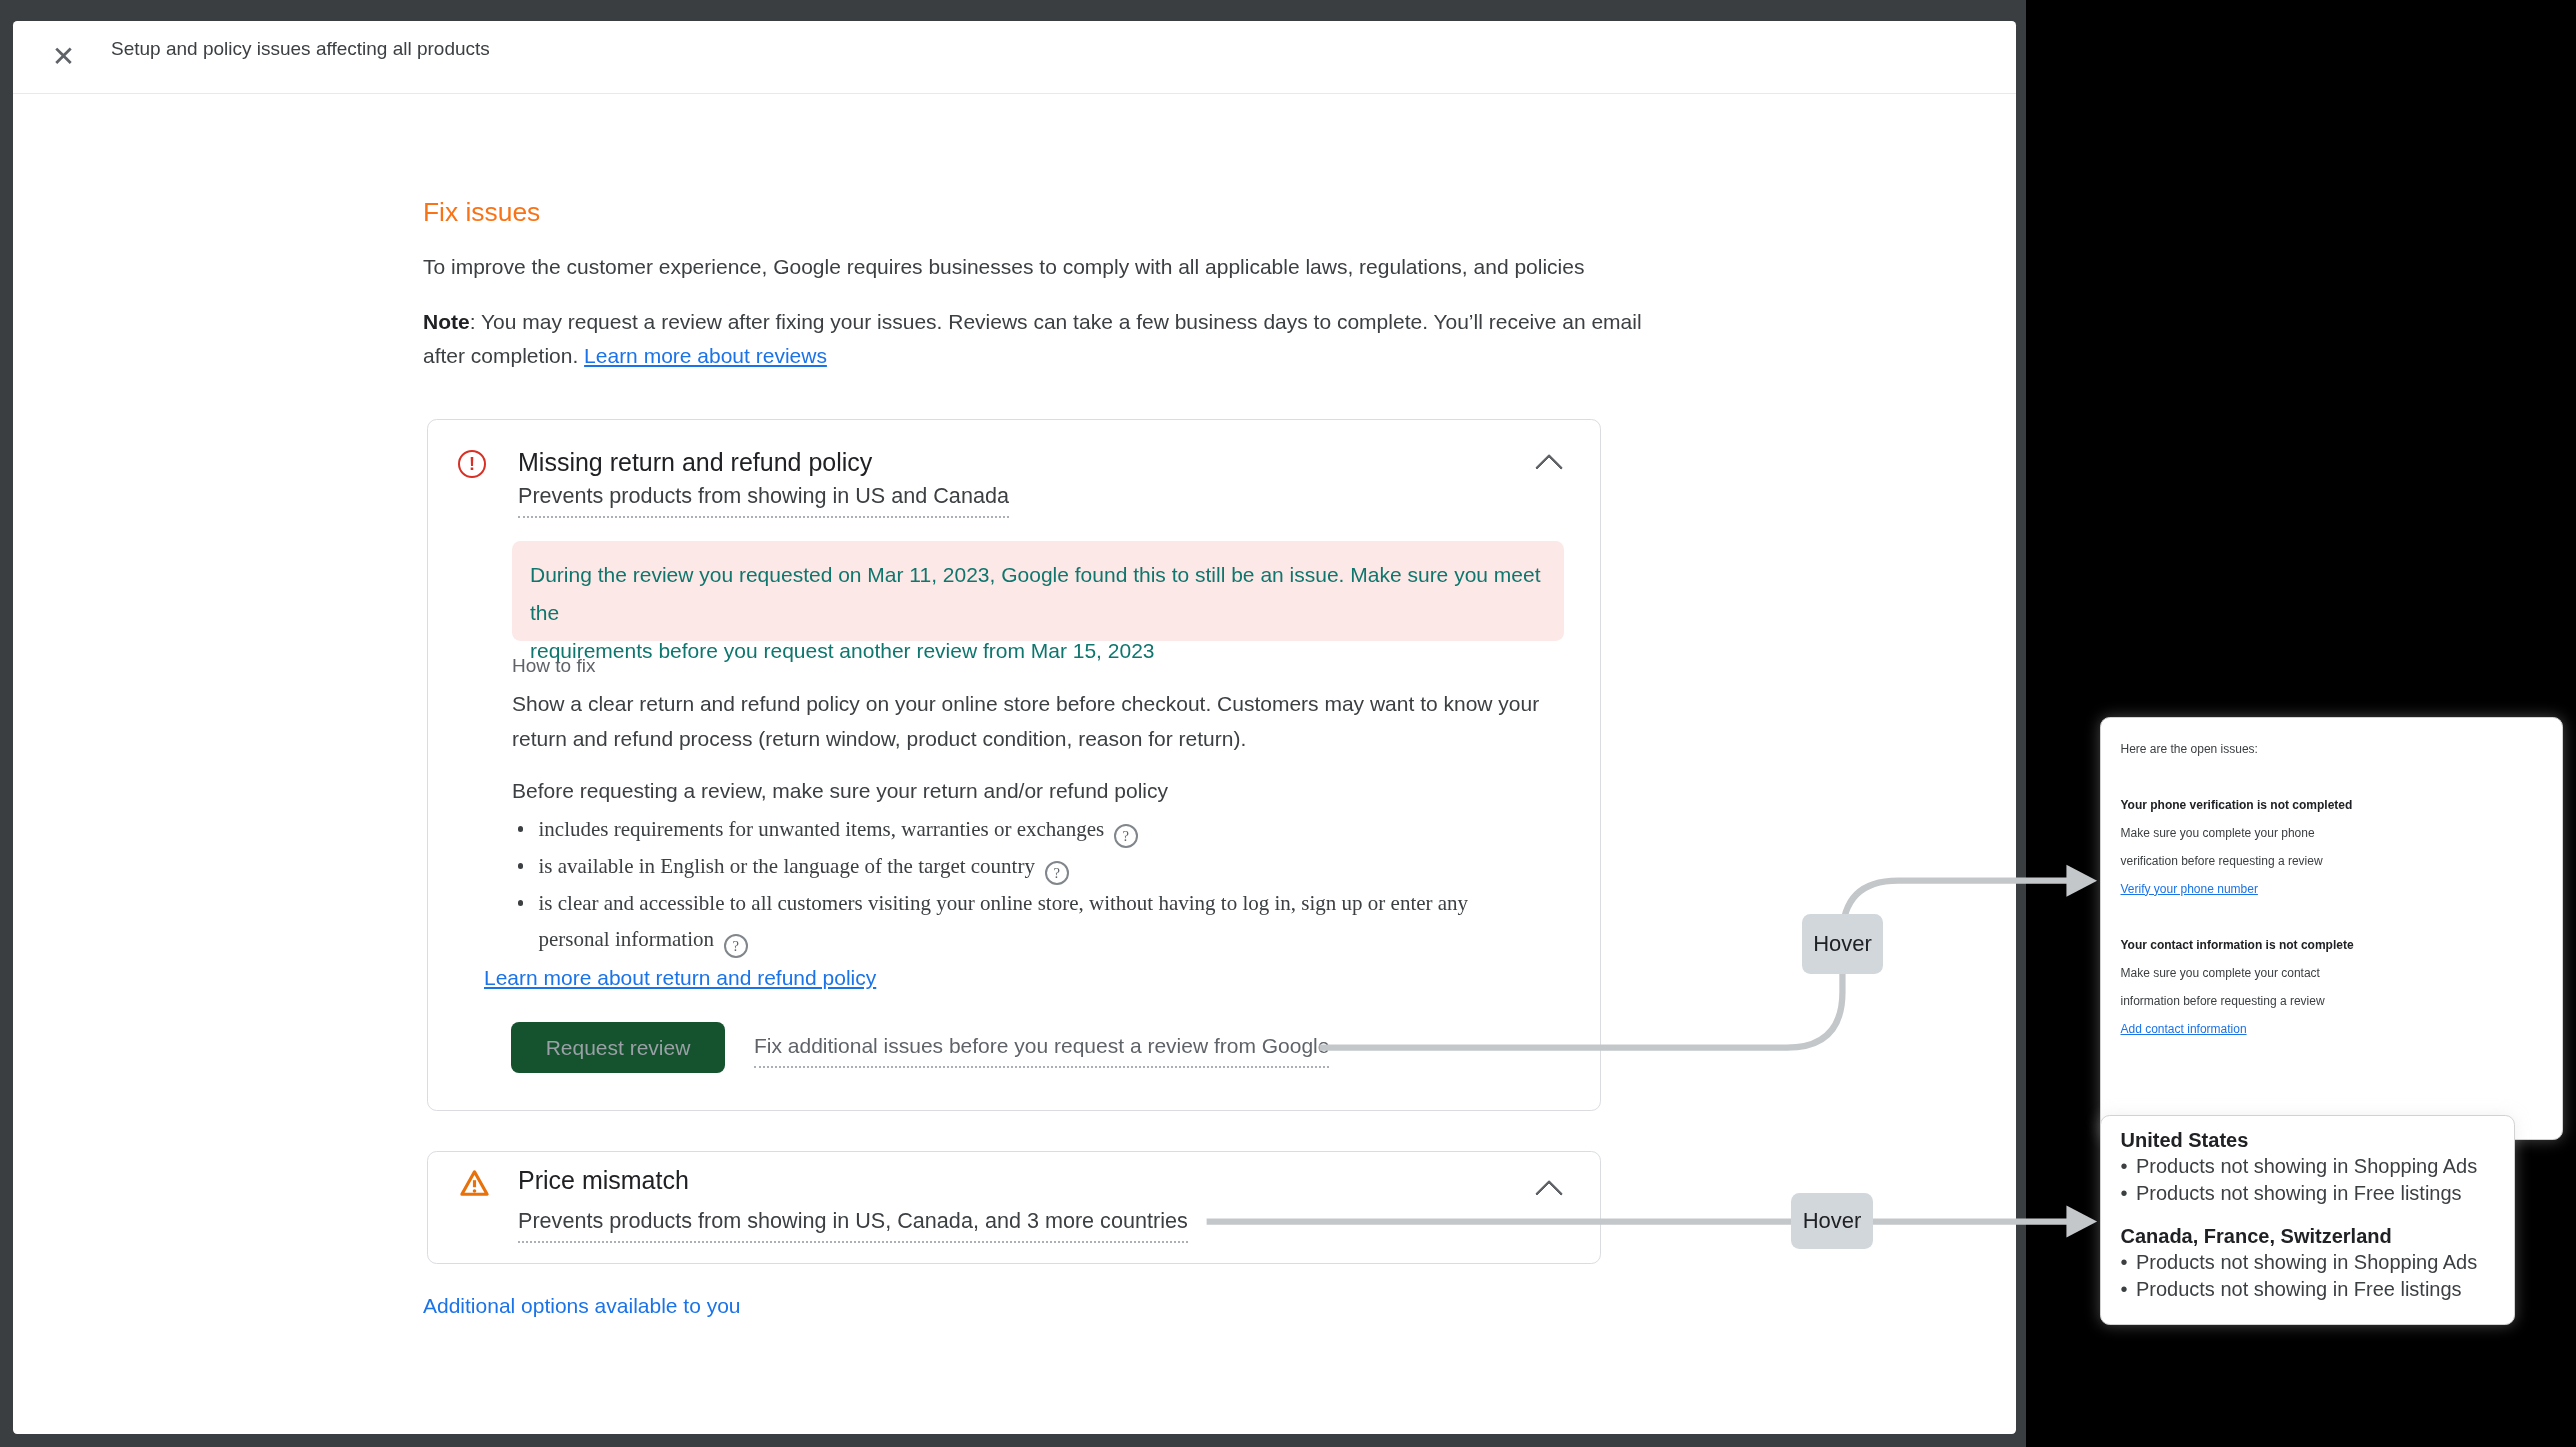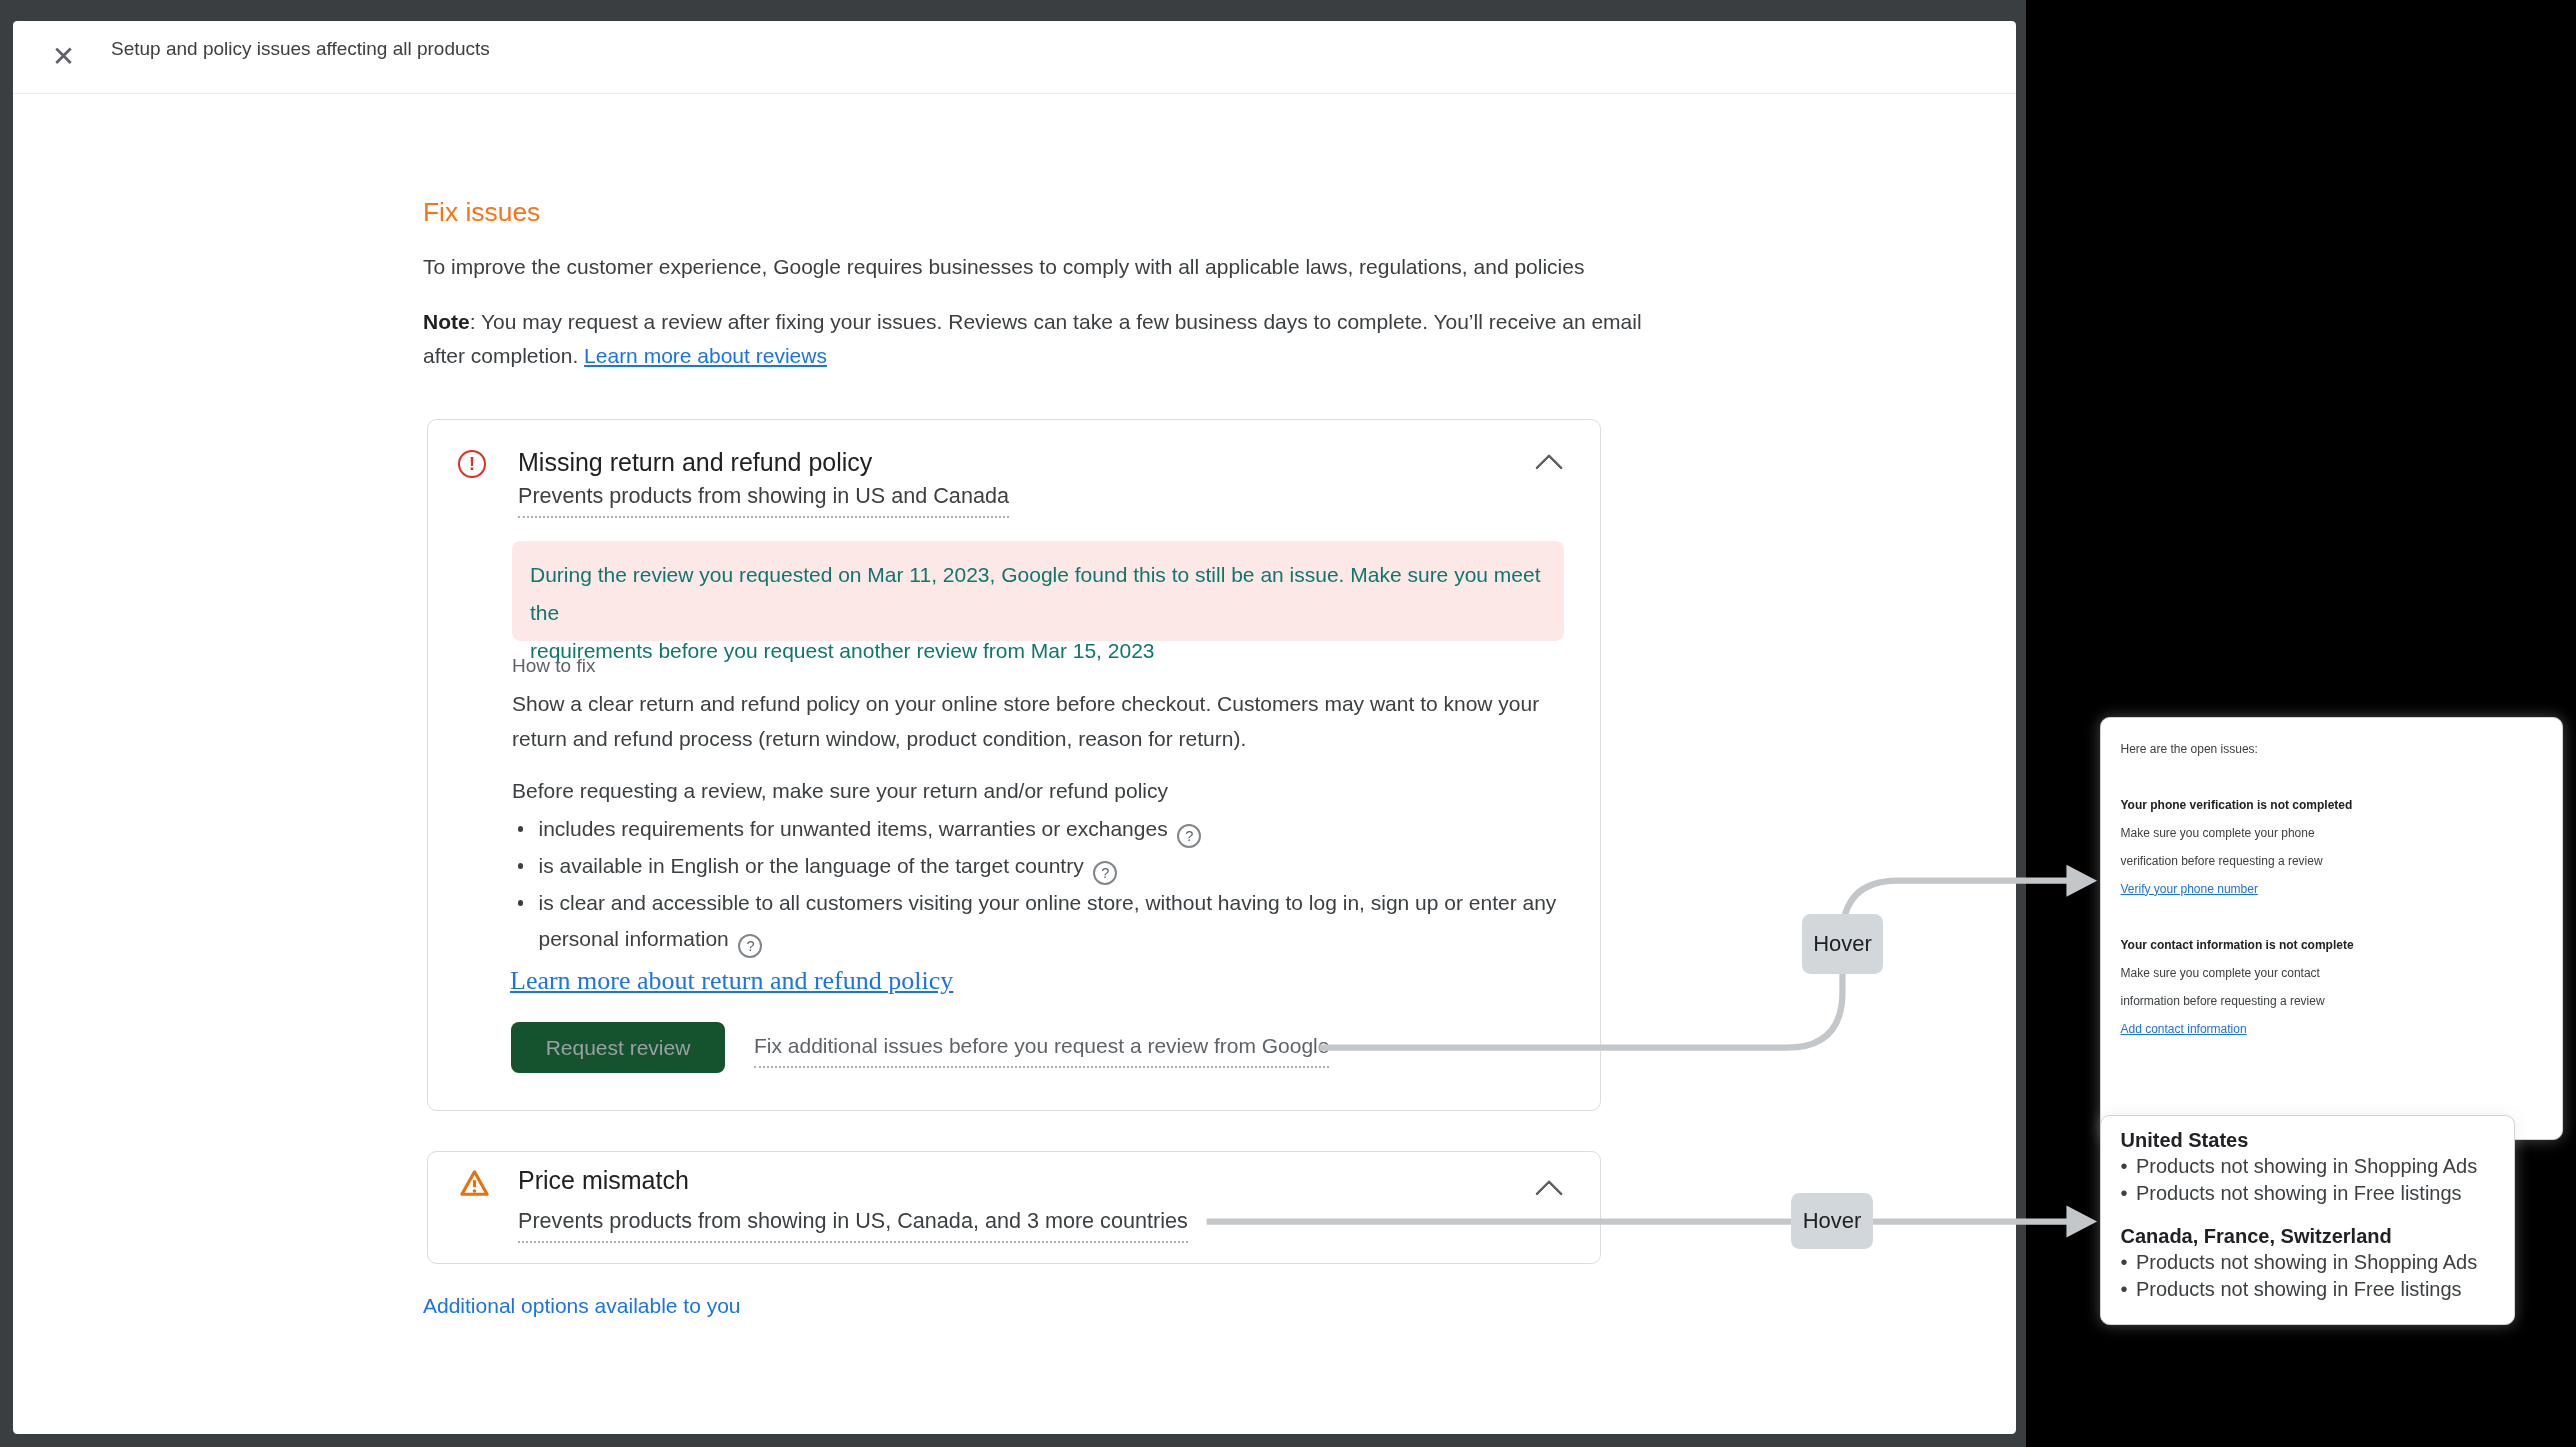--- a/index.html
+++ b/index.html
@@ -37,24 +37,24 @@
   .cb1{left:1528px;top:447px;}
   .cb2{left:1528px;top:1173px;}
   .subtitle{font-size:21.6px;color:#3c4043;white-space:nowrap;border-bottom:2.8px dotted #aab0b5;padding-bottom:7px;cursor:default;}
   .s1{left:518px;top:483px;}
   .s2{left:518px;top:1208px;}
   .alert{left:512px;top:541px;width:1052px;height:100px;background:#fce8e6;border-radius:8.4px;box-sizing:border-box;padding:15.3px 18px;font-size:21px;line-height:38px;color:#0f766e;}
   .howto{left:512px;top:655px;font-size:19px;color:#5f6368;}
   .body-p{left:512px;top:686px;font-size:21px;line-height:35px;color:#3c4043;}
   .before-p{left:512px;top:779px;font-size:21px;color:#3c4043;white-space:nowrap;}
   .bullets{left:512px;top:811px;font-size:21px;color:#3c4043;line-height:36px;}
-  .b-row{display:flex;align-items:flex-start;}
+  .b-row{display:flex;align-items:flex-start;font-family:Liberation Serif, serif;}
   .dot{width:5.6px;height:5.6px;border-radius:50%;background:#3c4043;margin:15.3px 15.3px 0 5.6px;flex:none;}
   .qicon{display:inline-flex;width:24px;height:24px;border:2.1px solid #80868b;border-radius:50%;box-sizing:border-box;align-items:center;justify-content:center;font-size:14.6px;color:#5f6368;margin-left:9.7px;vertical-align:-4.9px;cursor:pointer;}
-  .learn1{left:510px;top:966px;font-size:26px;font-family:Liberation Serif, serif;}
+  .learn1{left:484px;top:966px;font-size:21px;}
   .req-btn{left:511px;top:1022px;width:214px;height:51px;background:#14532d;border:none;border-radius:8px;color:#9aa0a6;font-size:21px;font-family:inherit;}
   .fixnote{left:754px;top:1034px;font-size:21px;color:#5f6368;white-space:nowrap;border-bottom:2.8px dotted #aab0b5;padding-bottom:8.4px;cursor:default;}
   .addopts{left:423px;top:1294px;font-size:21px;}
   .conn-svg{left:0;top:0;width:2576px;height:1447px;pointer-events:none;}
   .hover-badge{background:#d2d7db;border-radius:8.4px;display:flex;align-items:center;justify-content:center;font-size:22px;color:#202124;}
   .hb1{left:1802px;top:914px;width:81px;height:60px;}
   .hb2{left:1791px;top:1193px;width:82px;height:56px;}
   .tooltip{background:#fff;border:1.4px solid #d2d2d2;border-radius:9.7px;box-sizing:border-box;box-shadow:0 0 15.3px rgba(210,210,210,0.35);color:#3c4043;}
   .tt1{left:2100px;top:717px;width:463px;height:423px;padding:16.7px 19.5px;font-size:12px;line-height:28px;}
   .tt2{left:2100px;top:1115px;width:415px;height:210px;padding:11px 19.5px;font-size:20px;line-height:26.4px;}

